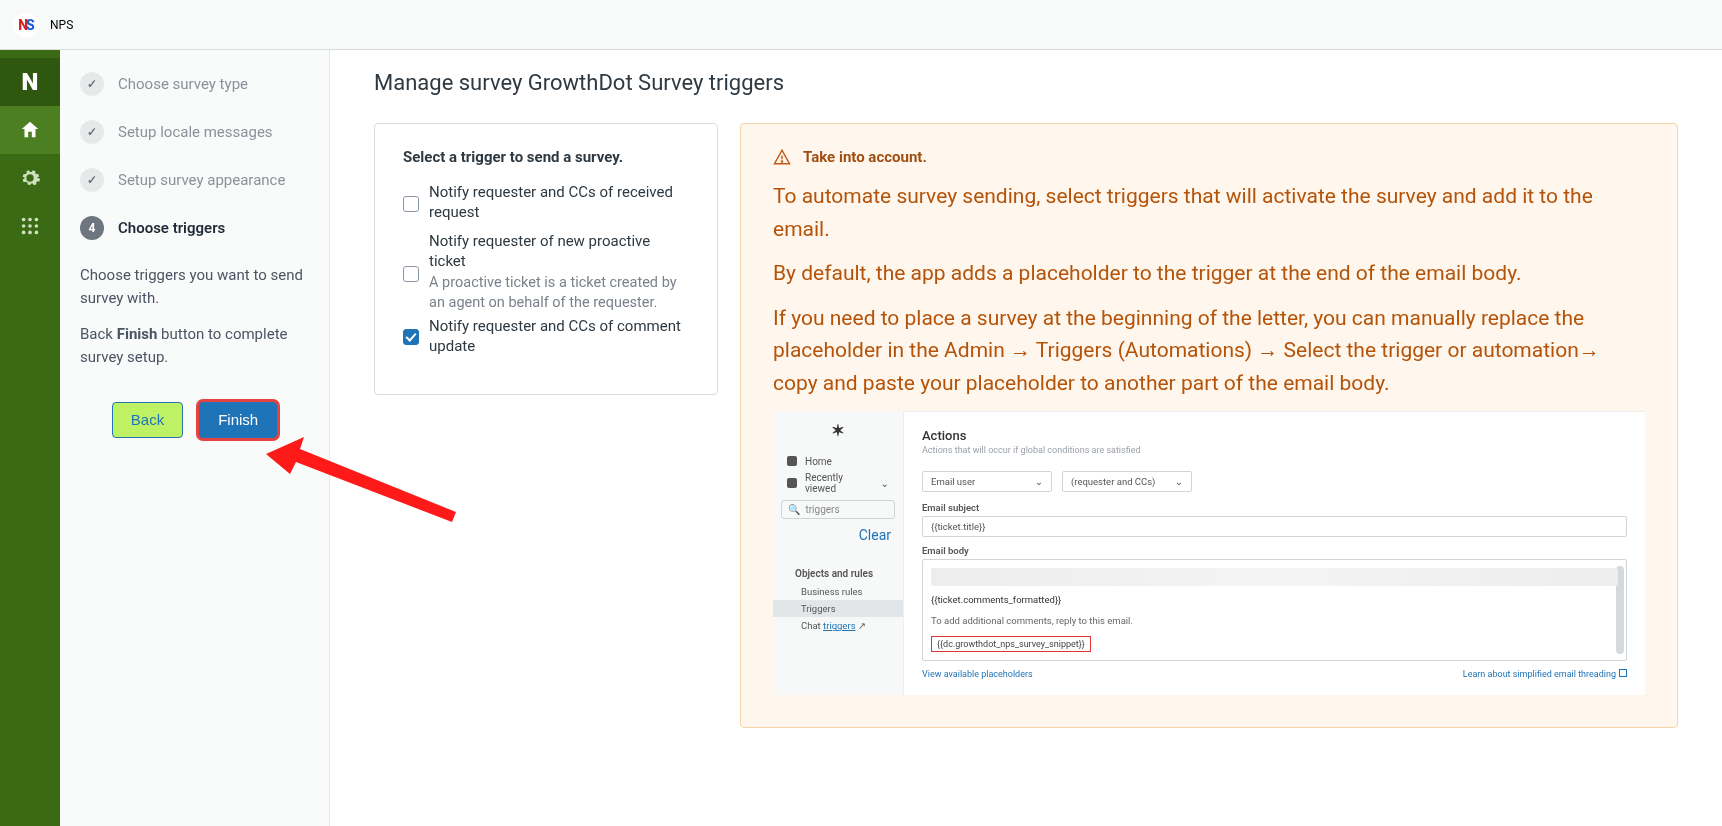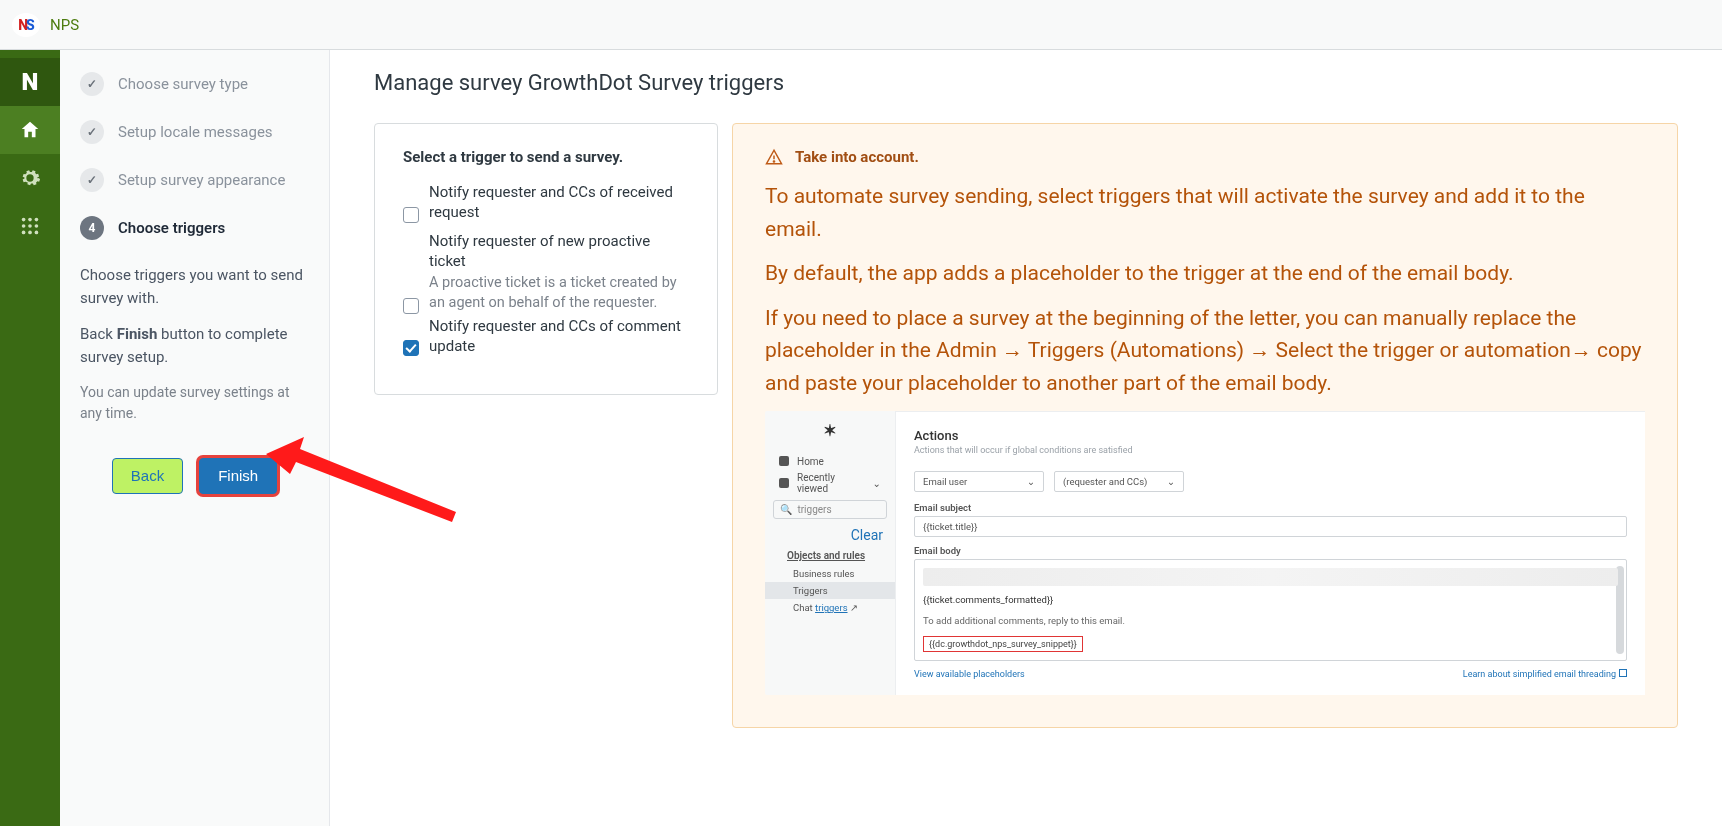--- a/index.html
+++ b/index.html
@@ -4,21 +4,21 @@
 <style>
   * { box-sizing: border-box; margin: 0; padding: 0; }
   html, body { height: 100%; font-family: -apple-system, BlinkMacSystemFont, "Segoe UI", Roboto, Helvetica, Arial, sans-serif; color: #2f3941; background:#fff; }
   body { width: 1722px; height: 826px; overflow:hidden; }
 
   
   .topbar { height: 50px; background:#f8f9f9; border-bottom:1px solid #d8dcde; display:flex; align-items:center; padding:0 12px; gap:10px; }
   .logo-badge { width:28px; height:24px; background:#fff; border-radius:50%; display:flex; align-items:center; justify-content:center; font-weight:800; font-size:14px; letter-spacing:-1px; }
   .logo-badge .n { color:#d32020; }
   .logo-badge .s { color:#1b5bd6; margin-left:-1px; }
-  .app-name { font-size:15px; color:#4d7c0f; }
+  .app-name { font-size:12px; color:#000000; }
 
   
   .rail { position:absolute; top:50px; left:0; bottom:0; width:60px; background:#3a6a14; display:flex; flex-direction:column; align-items:center; padding-top:8px; }
   .rail-item { width:60px; height:48px; display:flex; align-items:center; justify-content:center; color:#fff; cursor:pointer; }
   .rail-item.brand { background:#2f570f; font-weight:900; font-size:24px; }
   .rail-item.active { background:#4c7f22; }
   .rail-item svg { width:22px; height:22px; fill:#fff; }
   .rail-item.dim svg { fill:#cfe0bd; }
 
   
@@ -34,46 +34,46 @@
   .step-help .small { font-size:14px; color:#7b828b; }
   .step-buttons { display:flex; gap:16px; justify-content:center; margin-top:34px; }
   .btn { padding:8px 18px; font-size:15px; border-radius:4px; cursor:pointer; line-height:1.2; }
   .btn-secondary { background:#bef264; border:1px solid #1f73b7; color:#1f73b7; }
   .btn-primary { background:#1f73b7; border:1px solid #1f73b7; color:#fff; box-shadow:0 0 0 3px rgba(227,46,40,0.9); border-radius:4px; }
 
   
   .main { position:absolute; top:50px; left:330px; right:0; bottom:0; padding:20px 44px 20px 44px; overflow:auto; }
   .page-title { font-size:22px; color:#2f3941; margin-bottom:28px; font-weight:400; }
 
-  .content-row { display:flex; gap:14px; align-items:flex-start; }
+  .content-row { display:flex; gap:22px; align-items:flex-start; }
 
   .card { border:1px solid #d8dcde; border-radius:4px; padding:24px 28px 30px 28px; width:344px; }
   .card-title { font-weight:700; font-size:15px; margin-bottom:16px; }
-  .trigger-opt { display:flex; align-items:flex-end; gap:10px; margin-bottom:8px; }
+  .trigger-opt { display:flex; align-items:center; gap:10px; margin-bottom:8px; }
   .chk { width:16px; height:16px; border:1px solid #8c97a4; border-radius:3px; margin-top:3px; flex-shrink:0; position:relative; }
   .chk.checked { background:#1f73b7; border-color:#1f73b7; }
   .chk.checked::after { content:""; position:absolute; left:4px; top:1px; width:4px; height:8px; border:solid #fff; border-width:0 2px 2px 0; transform:rotate(42deg); }
   .opt-label { font-size:15px; line-height:1.35; color:#2f3941; }
   .opt-sub { font-size:14.5px; color:#7b828b; line-height:1.4; margin-top:2px; }
 
   
   .info { flex:1; background:#fff7ed; border:1px solid #f6d5a7; border-radius:4px; padding:24px 32px 32px 32px; }
   .info-head { display:flex; align-items:center; gap:12px; font-weight:700; color:#a14e13; font-size:15px; margin-bottom:14px; }
   .info-head svg { width:18px; height:18px; stroke:#bf5b17; fill:none; stroke-width:2; }
   .info p { color:#b45309; font-size:21px; line-height:1.55; margin-bottom:12px; }
 
   
   .mock { background:#f7f8f8; border-radius:2px; margin-top:10px; display:flex; font-size:10px; color:#555; }
   .mock-left { width:130px; padding:10px 0; }
   .mock-z { text-align:center; font-size:16px; font-weight:900; color:#333; padding:0 0 10px 0; }
   .mock-nav { padding:2px 14px; display:flex; align-items:center; gap:8px; height:22px; }
   .mock-nav .mi { width:10px; height:10px; background:#555; border-radius:2px; flex-shrink:0; }
   .mock-search { margin:6px 8px; border:1px solid #d0d4d8; border-radius:3px; padding:3px 6px; display:flex; align-items:center; gap:5px; color:#888; }
   .mock-clear { text-align:right; padding:2px 12px; color:#1f73b7; font-size:14px; }
-  .mock-group { padding:4px 14px; font-weight:600; margin-top:1px; display:flex; align-items:flex-start; gap:8px;text-decoration:underline; }
+  .mock-group { padding:4px 14px; font-weight:600; margin-top:19px; display:flex; align-items:flex-start; gap:8px; }
   .mock-sub { padding:3px 14px 3px 28px; font-size:9.5px; }
   .mock-sub.hl { background:#e3e6e9; }
 
   .mock-right { flex:1; background:#fff; padding:16px 18px; border-left:1px solid #eceef0; border-top:1px solid #eceef0; }
   .mock-h { font-size:13px; font-weight:500; color:#333; }
   .mock-cap { font-size:9px; color:#9aa1a8; margin-top:2px; margin-bottom:16px; }
   .mock-row { display:flex; gap:10px; margin-bottom:10px; }
   .mock-sel { border:1px solid #d0d4d8; border-radius:2px; padding:4px 8px; font-size:9.5px; min-width:130px; display:flex; justify-content:space-between; align-items:center; }
   .mock-lbl { font-size:9.5px; font-weight:600; margin-bottom:3px; }
   .mock-input { border:1px solid #d0d4d8; border-radius:2px; padding:4px 8px; font-size:9.5px; width:100%; }
@@ -145,21 +145,20 @@
   <div class="step-row current">
     <div class="step-circle current">4</div>
     <div class="step-label">Choose triggers</div>
   </div>
 
   <div class="step-help">
     <p>Choose triggers you want to send survey with.</p>
     <p>
       <span>Back </span><b>Finish</b><span> button to complete survey setup.</span>
     </p>
-    <p class="small">You can update survey settings at any time.</p>
   </div>
 
   <div class="step-buttons">
     <button class="btn btn-secondary">Back</button>
     <button class="btn btn-primary">Finish</button>
   </div>
 </div>
 
 <div class="main">
   <h1 class="page-title">Manage survey GrowthDot Survey triggers</h1>

